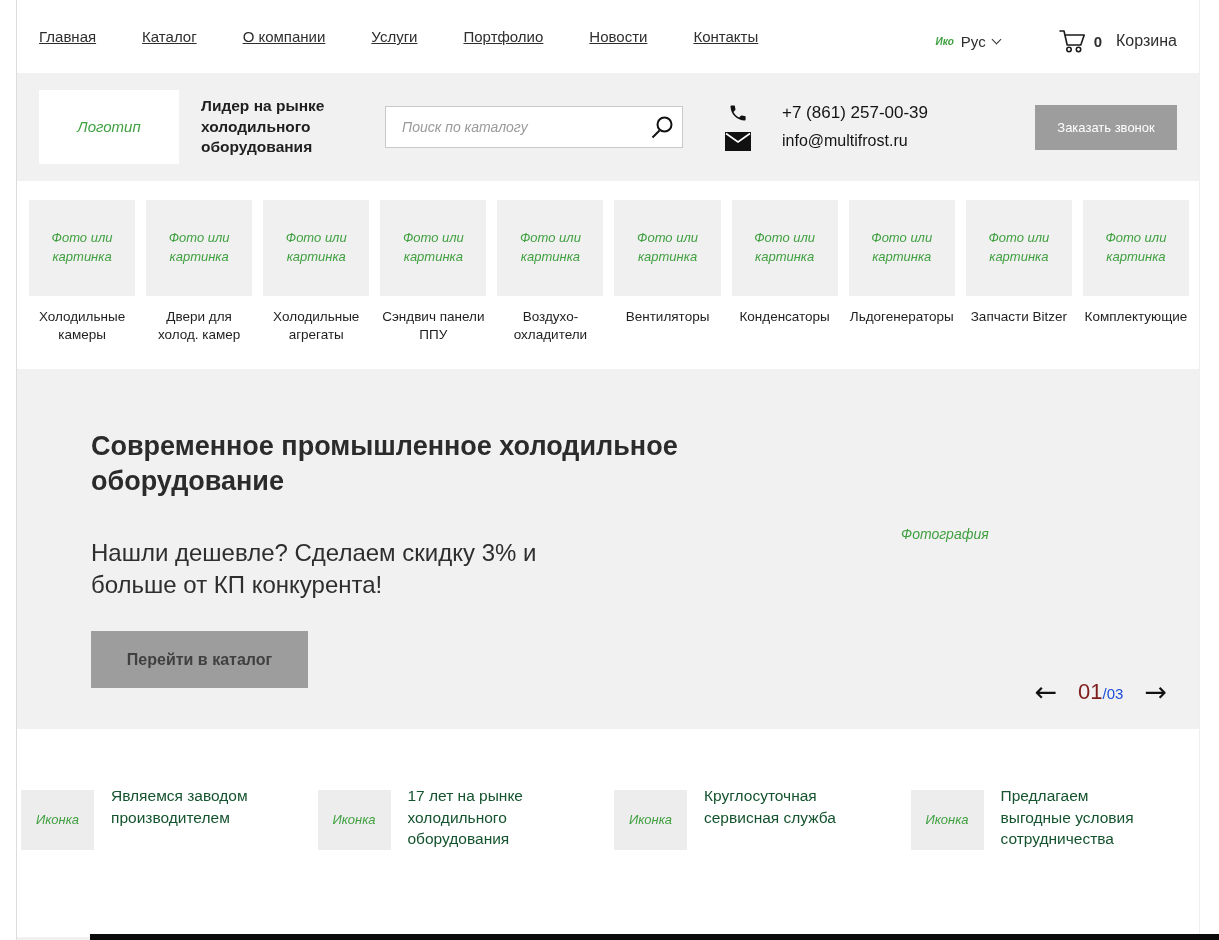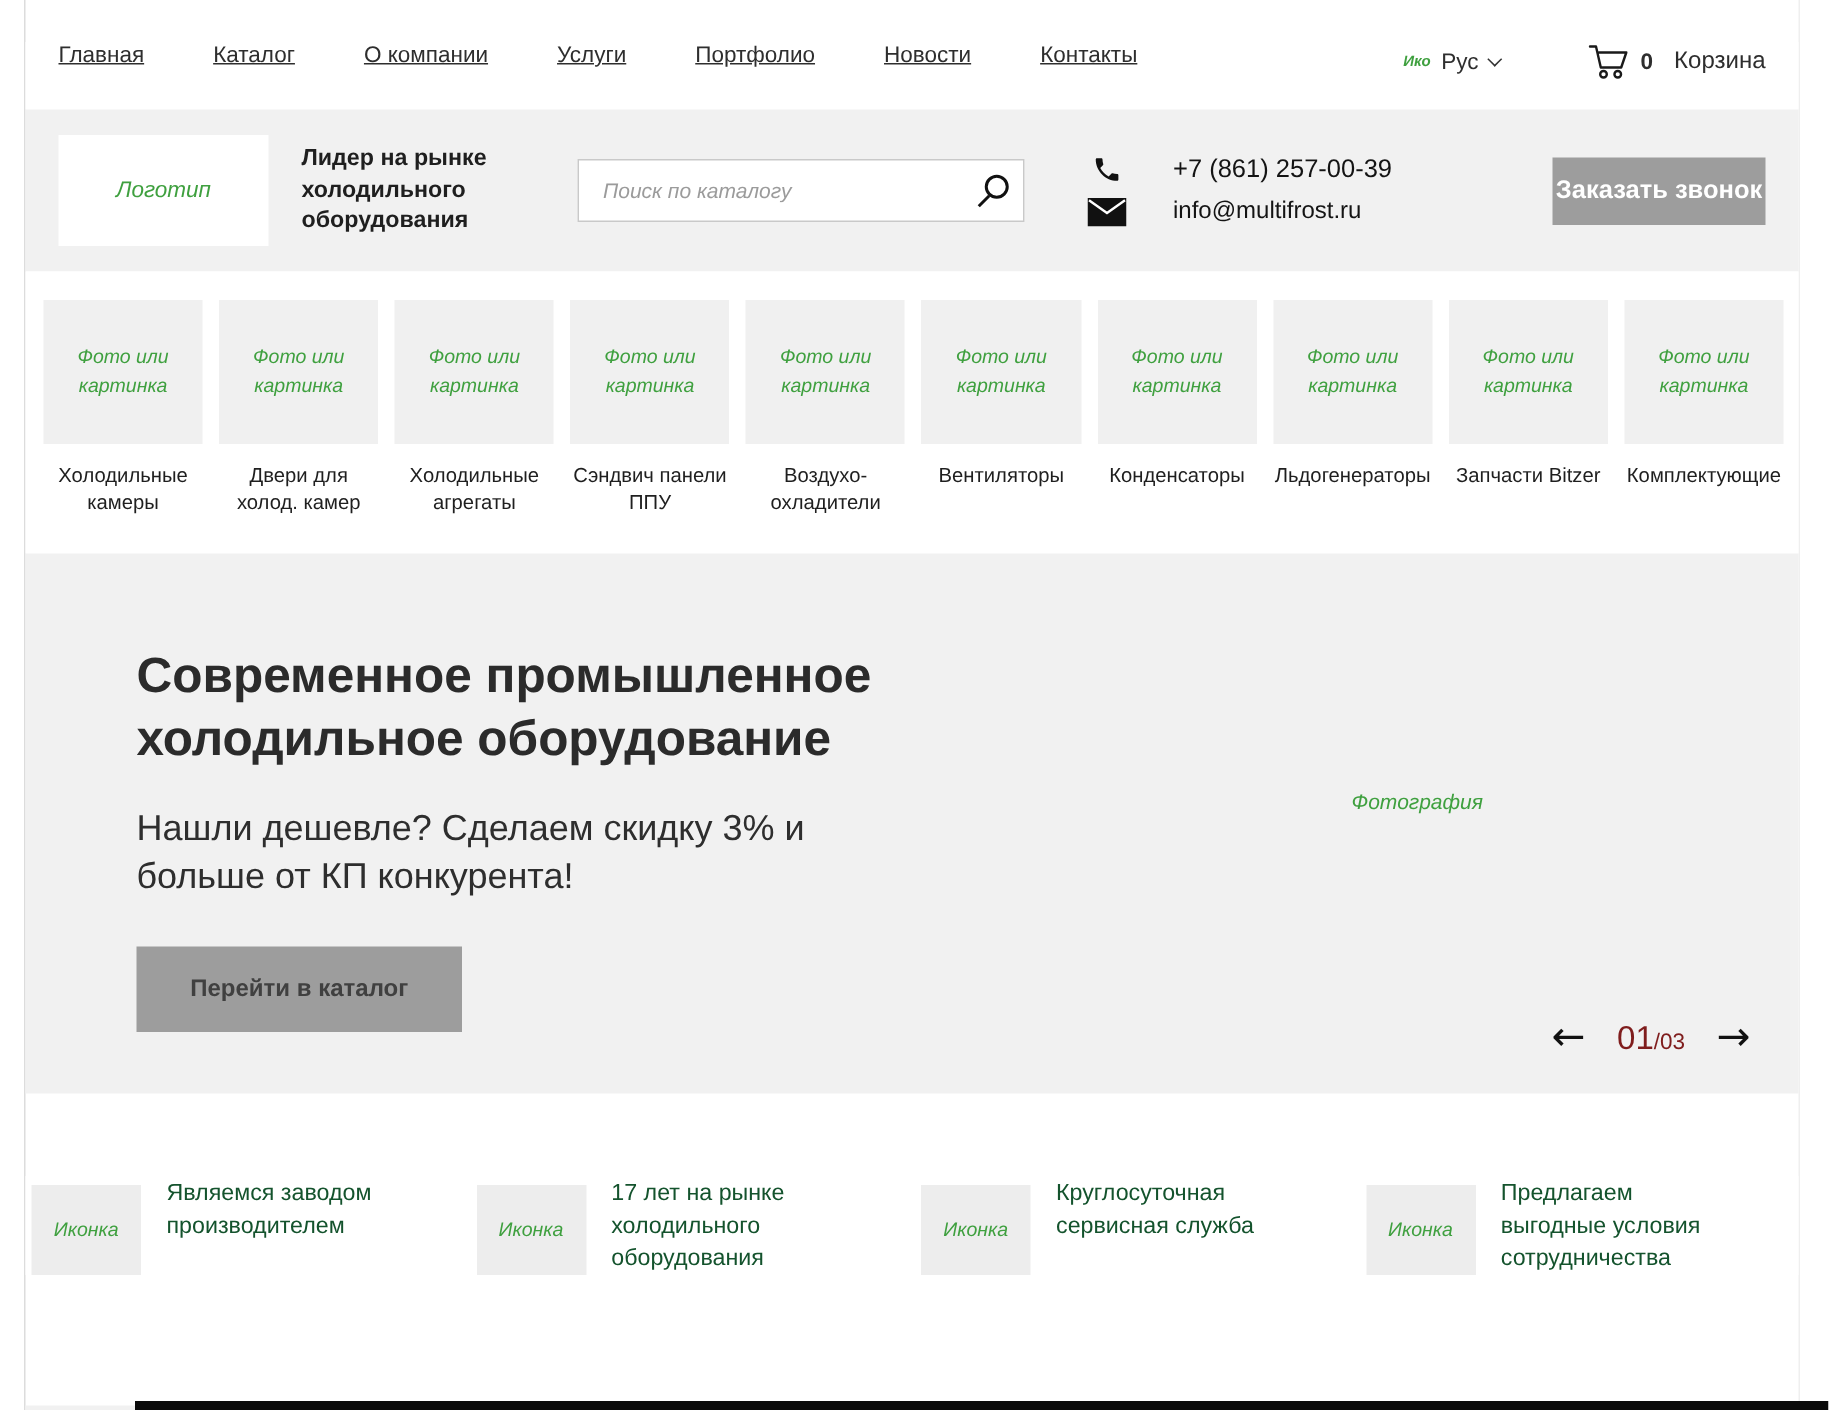--- a/index.html
+++ b/index.html
@@ -39,40 +39,40 @@
   .tagline { width:160px; margin-left:22px; font-weight:bold; font-size:15.5px; line-height:1.35; color:#1f1f1f; }
   .search { position:relative; margin-left:24px; width:298px; }
   .search input { width:100%; height:42px; border:1px solid #c9c9c9; background:#fff; padding:0 46px 0 16px; font-size:14px; font-family:inherit; color:#333; }
   .search input::placeholder { color:#9b9b9b; font-style:italic; }
   .search-icon { position:absolute; right:8px; top:8px; cursor:pointer; line-height:0; }
   .contacts { margin-left:42px; display:flex; flex-direction:column; gap:9px; }
   .contact-row { display:flex; gap:31px; }
   .contact-row .ico { line-height:0; width:26px; text-align:center; }
   .phone { font-size:17px; color:#141414; text-decoration:none; cursor:pointer; }
   .email { font-size:16px; color:#141414; text-decoration:none; cursor:pointer; }
-  .callback-btn { margin-left:auto; width:142px; height:45px; background:#9d9d9d; color:#fff; border:none; font-weight:bold; font-size:17px; font-family:inherit; cursor:pointer; }
+  .callback-btn { margin-left:auto; width:142px; height:45px; background:#9d9d9d; color:#fff; border:none; font-weight:normal; font-size:13px; font-family:inherit; cursor:pointer; }
 
   
   .categories { background:#fff; padding:19px 10px 26px 12px; display:grid; grid-template-columns:repeat(10,1fr); column-gap:11px; }
   .cat { display:flex; flex-direction:column; align-items:center; cursor:pointer; }
   .cat-thumb { width:100%; height:96px; background:#f0f0f0; display:flex; align-items:center; justify-content:center; padding:4px; }
   .cat-thumb .ph-text { font-size:13px; }
   .cat-label { margin-top:12px; font-size:13.5px; text-align:center; line-height:1.3; color:#1f1f1f; }
 
   
   .hero { background:#f1f1f1; height:360px; position:relative; }
-  .hero-title { position:absolute; left:74px; top:60px; width:620px; font-size:33px; font-weight:bold; line-height:1.28; color:#2b2b2b; }
+  .hero-title { position:absolute; left:74px; top:60px; width:620px; font-size:27px; font-weight:bold; line-height:1.28; color:#2b2b2b; }
   .hero-sub { position:absolute; left:74px; top:168px; width:475px; font-size:24px; line-height:1.35; color:#2e2e2e; }
   .hero-btn { position:absolute; left:74px; top:262px; width:217px; height:57px; background:#9d9d9d; color:#404040; border:none; font-weight:bold; font-size:16px; font-family:inherit; cursor:pointer; }
   .hero-photo-label { position:absolute; left:884px; top:155px; }
   .hero-pager { position:absolute; right:32px; bottom:24px; display:flex; align-items:center; gap:21px; }
   .arrow { font-size:27px; line-height:1; cursor:pointer; color:#111; font-family:"DejaVu Sans", sans-serif; }
   .pager-num { display:flex; align-items:baseline; }
   .pager-cur { font-size:22px; color:#7f1d1d; }
-  .pager-tot { font-size:15px; color:#7f1d1d; }
+  .pager-tot { font-size:15px; color:#1d4ed8; }
 
   
   .features { background:#fff; margin-top:55px; display:grid; grid-template-columns:repeat(4,1fr); column-gap:12px; padding:0 4px; }
   .feature { display:flex; gap:17px; align-items:flex-start; }
   .feature-icon { width:73px; height:60px; background:#ededed; flex:none; margin-top:6px; display:flex; align-items:center; justify-content:center; }
   .feature-icon .ph-text { font-size:13px; }
   .feature-text { font-size:15.5px; line-height:1.4; padding-top:1px; max-width:158px; color:#14532d; }
 
   
   .bottom-blocks { margin-top:87px; display:flex; gap:22px; }

